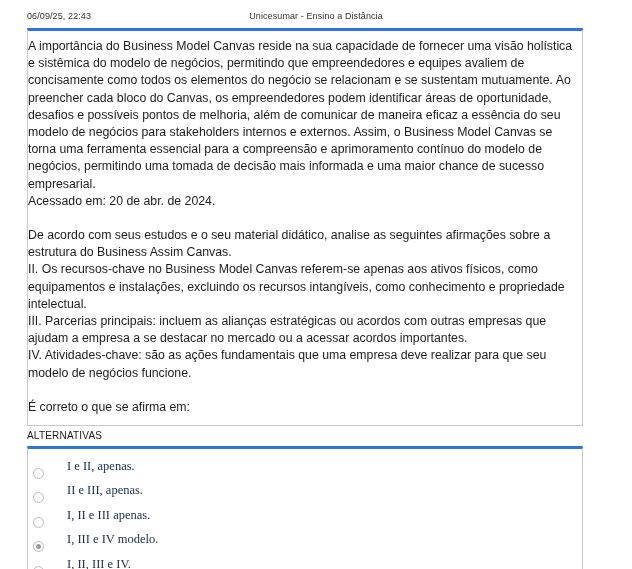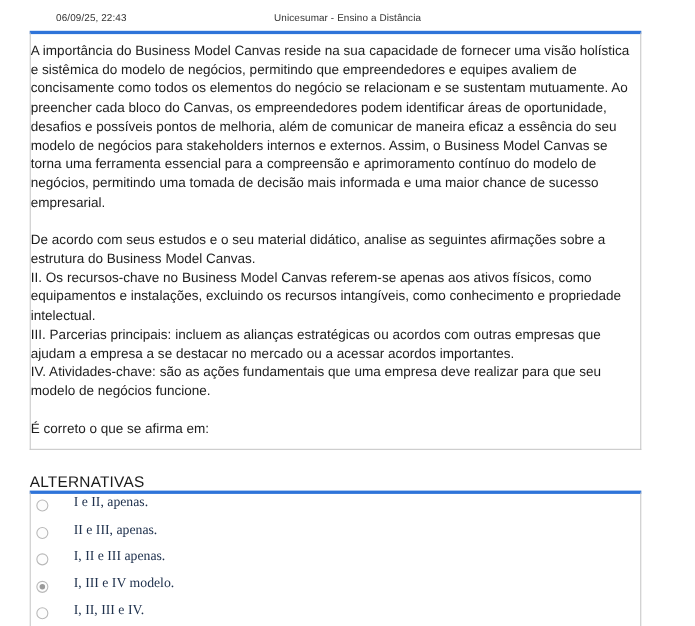--- a/index.html
+++ b/index.html
@@ -21,21 +21,20 @@
     height: 27px;
     font-size: 9px;
     color: #333333;
   }
   .print-header .ph-date {
     position: absolute;
     left: 27px;
     top: 11px;
     white-space: nowrap;
     letter-spacing: 0.1px;
-    margin-left: 24px;
   }
   .print-header .ph-title {
     position: absolute;
     left: 0;
     right: 0;
     top: 11px;
     text-align: center;
     white-space: nowrap;
     letter-spacing: 0.1px;
   }
@@ -64,21 +63,21 @@
   }
   .statement-body p.spaced {
     margin-top: 17px;
   }
 
   
   .alternatives-label {
     position: absolute;
     left: 27px;
     top: 430px;
-    font-size: 14px;
+    font-size: 10px;
     letter-spacing: 0.2px;
     color: #1a1a1a;
     text-align: center;
   }
   .alternatives-card {
     position: absolute;
     left: 27px;
     top: 446px;
     width: 556px;
     box-sizing: border-box;
@@ -87,21 +86,21 @@
     border-right: 1px solid #c9c9c9;
     background: #ffffff;
     padding: 0;
     height: 123px;
     overflow: hidden;
   }
   .alt-row {
     position: relative;
     height: 24.6px;
     display: flex;
-    align-items: flex-start;
+    align-items: flex-end;
     padding-left: 2px;
   }
   .radio {
     width: 11px;
     height: 11px;
     border-radius: 50%;
     border: 1px solid #b9b9b9;
     background: #fdfdfd;
     box-sizing: border-box;
     flex: 0 0 auto;
@@ -131,21 +130,22 @@
 <body>
 
 <div class="print-header">
   <div class="ph-date">06/09/25, 22:43</div>
   <div class="ph-title">Unicesumar - Ensino a Distância</div>
 </div>
 
 <div class="statement-card">
   <div class="statement-body">
       <p>A importância do Business Model Canvas reside na sua capacidade de fornecer uma visão holística e sistêmica do modelo de negócios, permitindo que empreendedores e equipes avaliem de concisamente como todos os elementos do negócio se relacionam e se sustentam mutuamente. Ao preencher cada bloco do Canvas, os empreendedores podem identificar áreas de oportunidade, desafios e possíveis pontos de melhoria, além de comunicar de maneira eficaz a essência do seu modelo de negócios para stakeholders internos e externos. Assim, o Business Model Canvas se torna uma ferramenta essencial para a compreensão e aprimoramento contínuo do modelo de negócios, permitindo uma tomada de decisão mais informada e uma maior chance de sucesso empresarial.</p>
-      <p class="spaced">De acordo com seus estudos e o seu material didático, analise as seguintes afirmações sobre a estrutura do Business Model Canvas.</p>
+      <p>Acessado em: 20 de abr. de 2024.</p>
+      <p class="spaced">De acordo com seus estudos e o seu material didático, analise as seguintes afirmações sobre a estrutura do Business Assim Canvas.</p>
       <p>II. Os recursos-chave no Business Model Canvas referem-se apenas aos ativos físicos, como equipamentos e instalações, excluindo os recursos intangíveis, como conhecimento e propriedade intelectual.</p>
       <p>III. Parcerias principais: incluem as alianças estratégicas ou acordos com outras empresas que ajudam a empresa a se destacar no mercado ou a acessar acordos importantes.</p>
       <p>IV. Atividades-chave: são as ações fundamentais que uma empresa deve realizar para que seu modelo de negócios funcione.</p>
       <p class="spaced">É correto o que se afirma em:</p>
     </div>
 </div>
 
 <div class="alternatives-label">ALTERNATIVAS</div>
 <div class="alternatives-card">
     <div class="alt-row">

